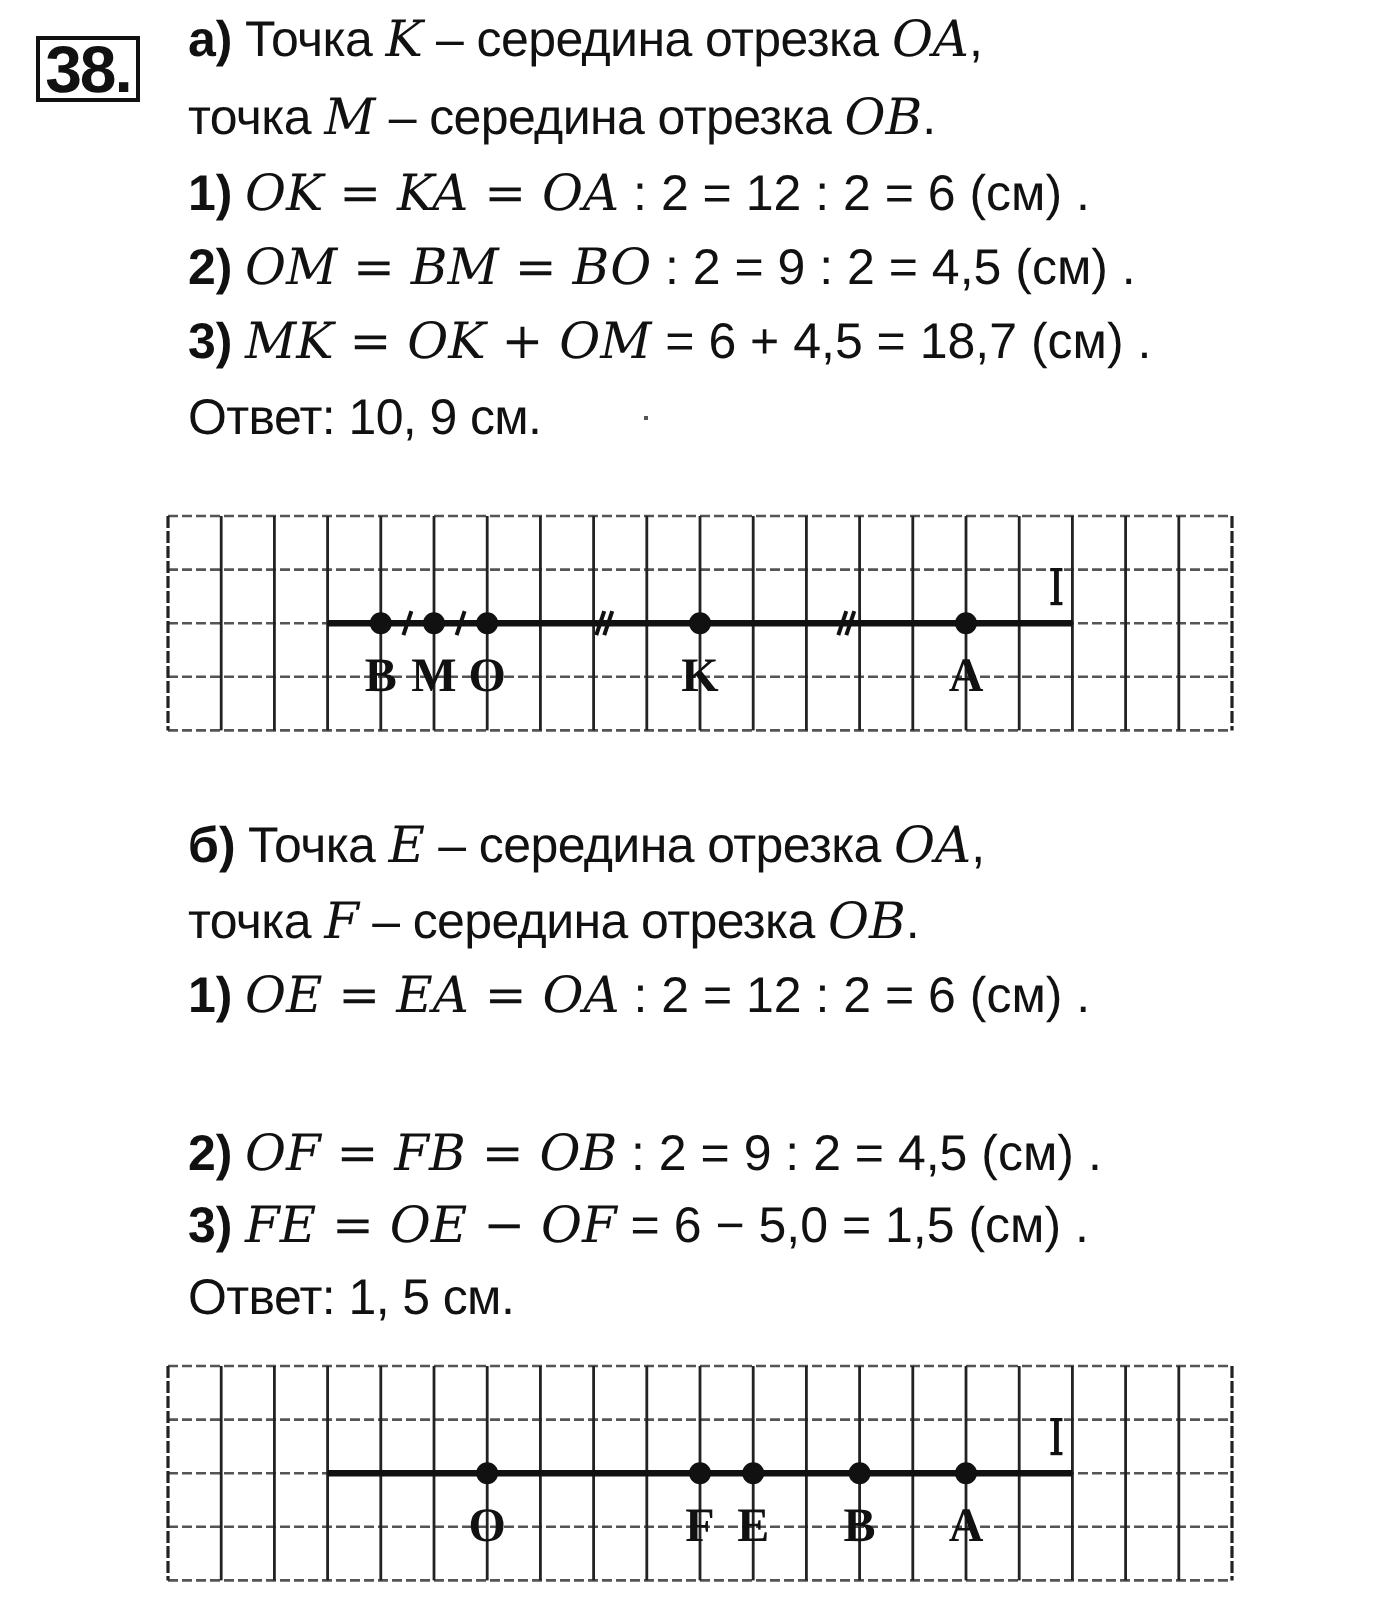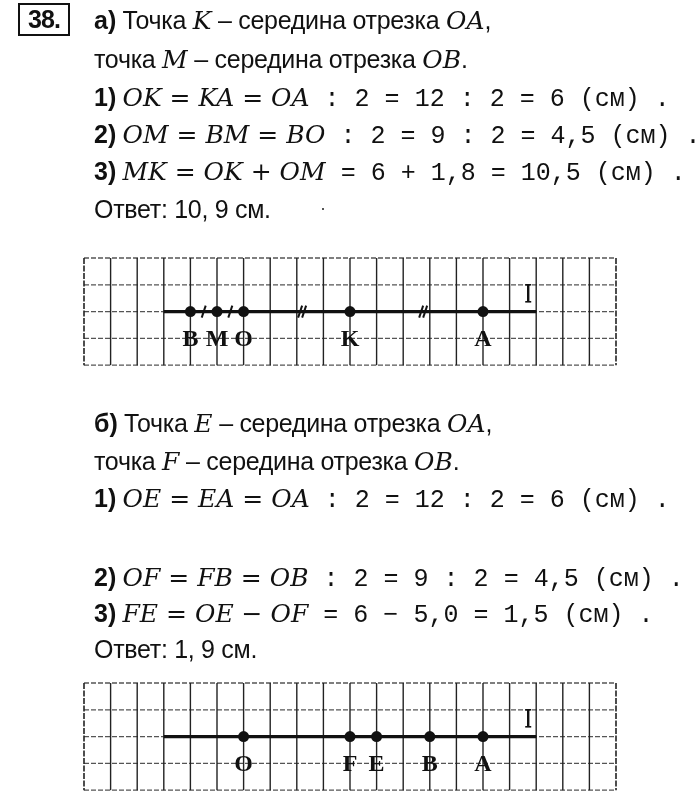--- a/index.html
+++ b/index.html
@@ -1,26 +1,26 @@
 <!DOCTYPE html>
 <html><head>
 <meta charset="utf-8">
 <style>
   html, body { margin:0; padding:0; background:#ffffff; }
   body { width:700px; height:806px; position:relative; overflow:hidden;
          font-family:"Liberation Serif","DejaVu Serif",serif; color:#111; }
-  .numbox { position:absolute; left:18px; top:3px; width:52px; height:33px;
+  .numbox { position:absolute; left:18px; top:18px; width:52px; height:33px;
             border:2px solid #111; box-sizing:border-box;
             font-family:"Liberation Sans","DejaVu Sans",sans-serif; font-weight:bold;
-            font-size:25px; line-height:29px; text-align:center; letter-spacing:-1px; }
+            font-size:33px; line-height:29px; text-align:center; letter-spacing:-1px; }
   .line { position:absolute; left:94px; font-size:25px; line-height:30px; white-space:nowrap; }
   .lbl { font-family:"Liberation Sans","DejaVu Sans",sans-serif; font-weight:bold; }
   .ru { font-family:"Liberation Sans","DejaVu Sans",sans-serif; letter-spacing:-0.3px; }
   .m  { font-family:"DejaVu Serif","Liberation Serif",serif; font-style:italic; }
-  .mu { font-family:Liberation Mono, monospace; }
+  .mu { font-family:Liberation Sans, sans-serif; }
   .dot { position:absolute; left:322px; top:208px; width:2px; height:2px; background:#555; }
   svg.fig { position:absolute; left:0; }
 </style>
 </head>
 <body>
 
 <div class="numbox">38.</div>
 
 <div class="line" style="top:5px">
   <span class="lbl">а)</span>
@@ -29,21 +29,21 @@
 <div class="line" style="top:44px">
   <span class="ru">точка </span><span class="m">M</span><span class="ru"> – середина отрезка </span><span class="m">OB</span><span class="ru">.</span>
 </div>
 <div class="line" style="top:82px">
   <span class="lbl">1)</span> <span class="m">OK = KA = OA</span><span class="mu"> : 2 = 12 : 2 = 6 (см) .</span>
 </div>
 <div class="line" style="top:119px">
   <span class="lbl">2)</span> <span class="m">OM = BM = BO</span><span class="mu"> : 2 = 9 : 2 = 4,5 (см) .</span>
 </div>
 <div class="line" style="top:156px">
-  <span class="lbl">3)</span> <span class="m">MK = OK + OM</span><span class="mu"> = 6 + 1,8 = 10,5 (см) .</span>
+  <span class="lbl">3)</span> <span class="m">MK = OK + OM</span><span class="mu"> = 6 + 4,5 = 18,7 (см) .</span>
 </div>
 <div class="line ru" style="top:194px">Ответ: 10, 9 см.</div>
 <div class="dot"></div>
 
 <svg class="fig" id="figA" style="top:250px" width="700" height="125" xmlns="http://www.w3.org/2000/svg">
     <g>
       <line x1="84" x2="616" y1="8" y2="8" stroke="#555" stroke-width="1.3" stroke-dasharray="5 2"></line>
       <line x1="84" x2="616" y1="34.8" y2="34.8" stroke="#555" stroke-width="1.3" stroke-dasharray="5 2"></line>
       <line x1="84" x2="616" y1="61.6" y2="61.6" stroke="#555" stroke-width="1.3" stroke-dasharray="5 2"></line>
       <line x1="84" x2="616" y1="88.4" y2="88.4" stroke="#555" stroke-width="1.3" stroke-dasharray="5 2"></line>
@@ -101,21 +101,21 @@
 </div>
 <div class="line" style="top:483px">
   <span class="lbl">1)</span> <span class="m">OE = EA = OA</span><span class="mu"> : 2 = 12 : 2 = 6 (см) .</span>
 </div>
 <div class="line" style="top:562px">
   <span class="lbl">2)</span> <span class="m">OF = FB = OB</span><span class="mu"> : 2 = 9 : 2 = 4,5 (см) .</span>
 </div>
 <div class="line" style="top:598px">
   <span class="lbl">3)</span> <span class="m">FE = OE − OF</span><span class="mu"> = 6 − 5,0 = 1,5 (см) .</span>
 </div>
-<div class="line ru" style="top:634px">Ответ: 1, 9 см.</div>
+<div class="line ru" style="top:634px">Ответ: 1, 5 см.</div>
 
 <svg class="fig" id="figB" style="top:675px" width="700" height="125" xmlns="http://www.w3.org/2000/svg">
     <g>
       <line x1="84" x2="616" y1="8" y2="8" stroke="#555" stroke-width="1.3" stroke-dasharray="5 2"></line>
       <line x1="84" x2="616" y1="34.8" y2="34.8" stroke="#555" stroke-width="1.3" stroke-dasharray="5 2"></line>
       <line x1="84" x2="616" y1="61.6" y2="61.6" stroke="#555" stroke-width="1.3" stroke-dasharray="5 2"></line>
       <line x1="84" x2="616" y1="88.4" y2="88.4" stroke="#555" stroke-width="1.3" stroke-dasharray="5 2"></line>
       <line x1="84" x2="616" y1="115.2" y2="115.2" stroke="#555" stroke-width="1.3" stroke-dasharray="5 2"></line>
       <line x1="84" x2="84" y1="8" y2="115.2" stroke="#222" stroke-width="1.6" stroke-dasharray="6 1.5"></line>
       <line x1="110.6" x2="110.6" y1="8" y2="115.2" stroke="#222" stroke-width="1.4"></line>

